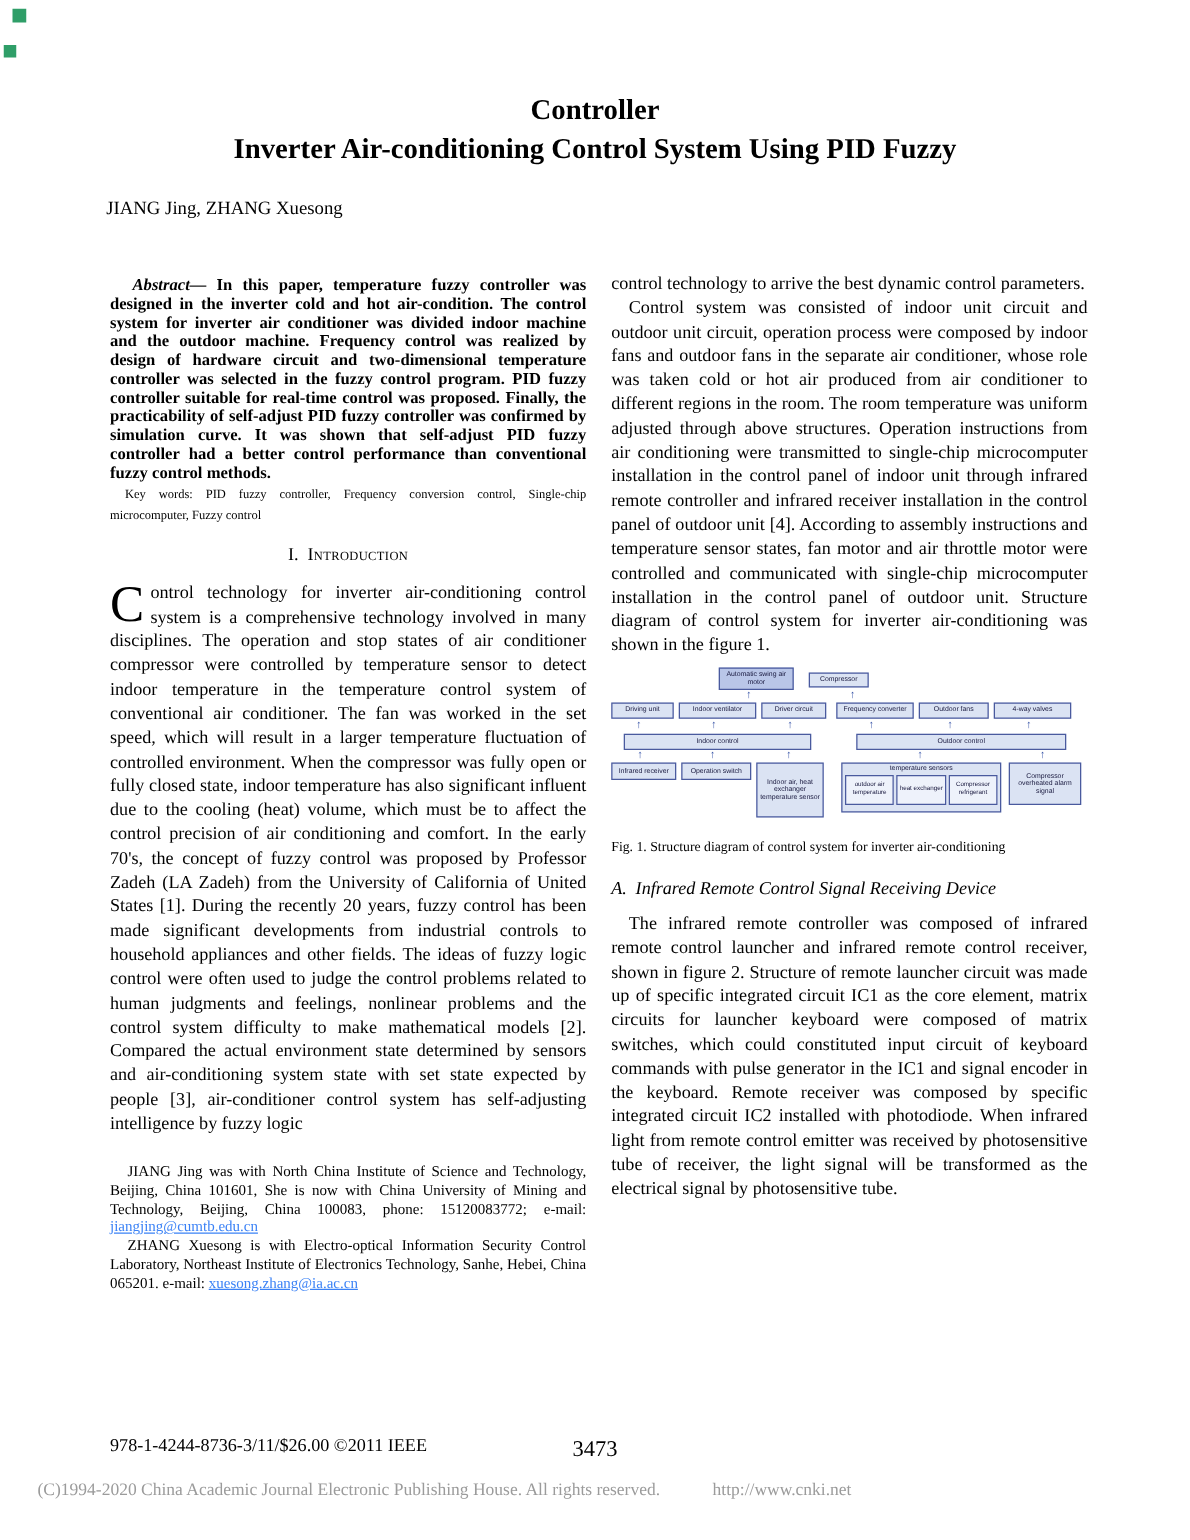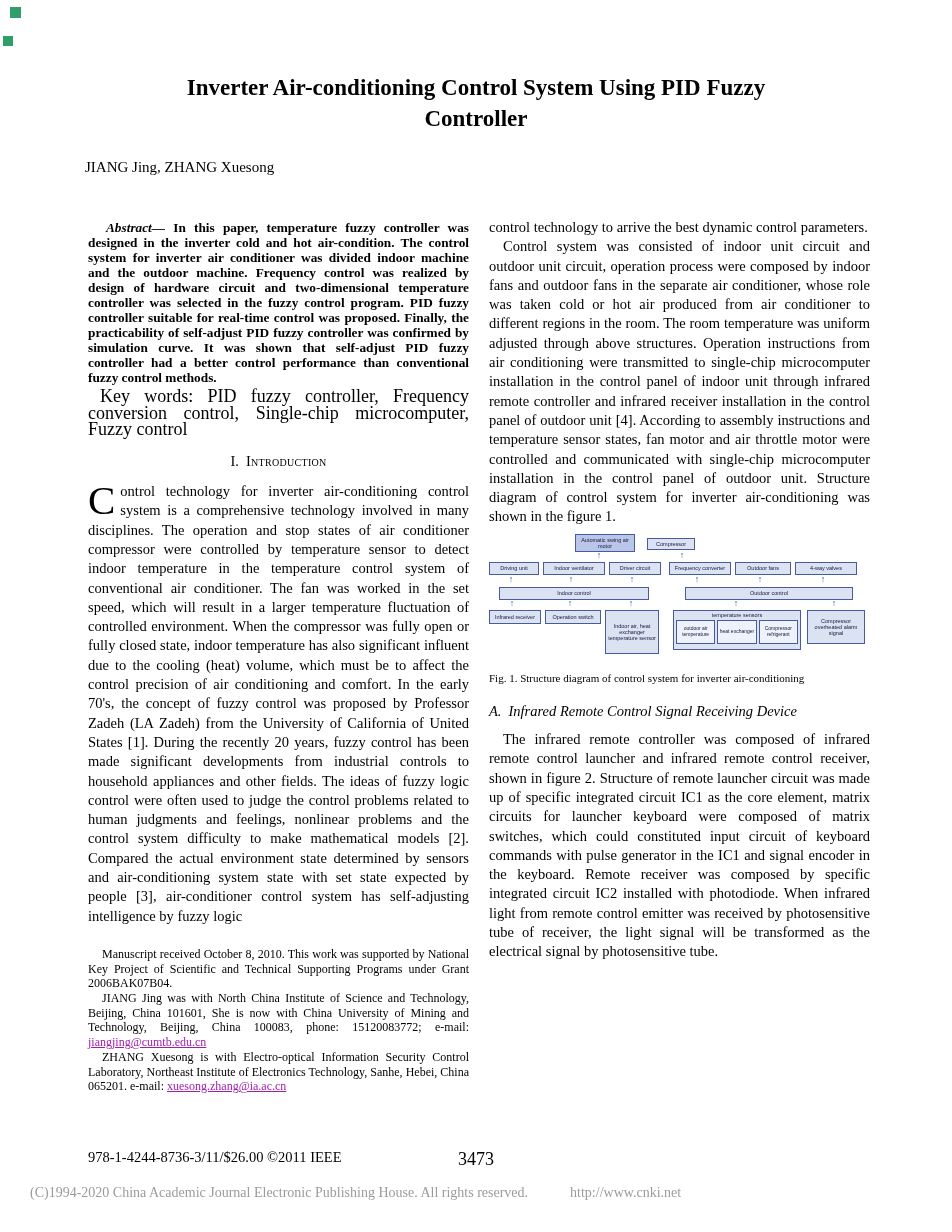--- a/index.html
+++ b/index.html
@@ -22,33 +22,33 @@
            font-size: 23px; font-weight: bold; line-height: 31px; }
   .title .tline { display: block; }
   .authors { position: absolute; top: 159px; left: 85px; width: 782px; text-align: left; font-size: 15px; }
 
   .col { position: absolute; width: 381px; text-align: justify; font-size: 14.5px; line-height: 19.3px; }
   .col-left { left: 88px; top: 220px; }
   .col-right { left: 489px; top: 218px; }
 
   .abstract { font-weight: bold; font-size: 13.3px; line-height: 15px; text-indent: 18px; }
   .ab-label { font-style: italic; }
-  .keywords { font-size: 18px; line-height: 16.6px; margin-top: 3px; text-indent: 12px; }
+  .keywords { font-size: 10px; line-height: 16.6px; margin-top: 3px; text-indent: 12px; }
 
   .sec-heading { font-weight: normal; font-size: 14.5px; text-align: center; margin: 14px 0 11px; }
   .sec-num { margin-right: 7px; }
   .sc { font-variant: small-caps; letter-spacing: 0.3px; }
 
   .body-p { margin: 0; }
   .body-p.indent { text-indent: 14px; }
   .dropcap { float: left; font-size: 41px; line-height: 33px; padding: 2px 5px 0 0; font-weight: normal; }
 
   .footnote { margin-top: 21px; font-size: 12px; line-height: 14.7px; }
   .footnote p { text-indent: 14px; }
-  a.email { color: #a21caf; text-decoration: underline; cursor: pointer; }
+  a.email { color: #3b82f6; text-decoration: underline; cursor: pointer; }
 
   .fig { position: relative; width: 378px; height: 132px; margin: 7px 0 5px;
          font-family: "Liberation Sans", sans-serif; }
   .blk { position: absolute; background: #dbe3f3; border: 1px solid #4a5a9e; color: #16163c;
          font-size: 5.5px; line-height: 1.12; display: flex; align-items: center; justify-content: center;
          text-align: center; padding: 1px; overflow: hidden; }
   .blk.dark { background: #b9c6e8; }
   .blk.group { flex-direction: column; justify-content: flex-start; padding: 1px 2px; }
   .grp-label { font-size: 5.5px; line-height: 1.1; }
   .grp-row { display: flex; gap: 2px; margin-top: 2px; width: 100%; height: 24px; }
@@ -67,35 +67,34 @@
 </style>
 </head>
 <body>
 
 <div class="page">
 
   <div class="artifact a1"></div>
   <div class="artifact a2"></div>
 
   <h1 class="title">
+    <span class="tline">Controller</span>
     <span class="tline">Inverter Air-conditioning Control System Using PID Fuzzy</span>
-    <span class="tline">Controller</span>
   </h1>
   <div class="authors">JIANG Jing, ZHANG Xuesong</div>
 
   <div class="col col-left">
     <p class="abstract"><span class="ab-label">Abstract—</span><span> In this paper, temperature fuzzy controller was designed in the inverter cold and hot air-condition. The control system for inverter air conditioner was divided indoor machine and the outdoor machine. Frequency control was realized by design of hardware circuit and two-dimensional temperature controller was selected in the fuzzy control program. PID fuzzy controller suitable for real-time control was proposed. Finally, the practicability of self-adjust PID fuzzy controller was confirmed by simulation curve. It was shown that self-adjust PID fuzzy controller had a better control performance than conventional fuzzy control methods.</span></p>
     <p class="keywords">Key words: PID fuzzy controller, Frequency conversion control, Single-chip microcomputer, Fuzzy control</p>
 
     <h2 class="sec-heading"><span class="sec-num">I.</span><span class="sc">Introduction</span></h2>
 
     <p class="body-p"><span class="dropcap">C</span><span>ontrol technology for inverter air-conditioning control system is a comprehensive technology involved in many disciplines. The operation and stop states of air conditioner compressor were controlled by temperature sensor to detect indoor temperature in the temperature control system of conventional air conditioner. The fan was worked in the set speed, which will result in a larger temperature fluctuation of controlled environment. When the compressor was fully open or fully closed state, indoor temperature has also significant influent due to the cooling (heat) volume, which must be to affect the control precision of air conditioning and comfort. In the early 70's, the concept of fuzzy control was proposed by Professor Zadeh (LA Zadeh) from the University of California of United States [1]. During the recently 20 years, fuzzy control has been made significant developments from industrial controls to household appliances and other fields. The ideas of fuzzy logic control were often used to judge the control problems related to human judgments and feelings, nonlinear problems and the control system difficulty to make mathematical models [2]. Compared the actual environment state determined by sensors and air-conditioning system state with set state expected by people [3], air-conditioner control system has self-adjusting intelligence by fuzzy logic</span></p>
 
     <div class="footnote">
-      <p>Manuscript received October 8, 2010. This work was supported by National Key Project of Scientific and Technical Supporting Programs under Grant 2006BAK07B04.</p>
       <p><span>JIANG Jing was with North China Institute of Science and Technology, Beijing, China 101601, She is now with China University of Mining and Technology, Beijing, China 100083, phone: 15120083772; e-mail:</span> <a class="email">jiangjing@cumtb.edu.cn</a></p>
       <p><span>ZHANG Xuesong is with Electro-optical Information Security Control Laboratory, Northeast Institute of Electronics Technology, Sanhe, Hebei, China 065201. e-mail:</span> <a class="email">xuesong.zhang@ia.ac.cn</a></p>
     </div>
   </div>
 
   <div class="col col-right">
     <p class="body-p">control technology to arrive the best dynamic control parameters.</p>
 
 
     <p class="body-p indent">Control system was consisted of indoor unit circuit and outdoor unit circuit, operation process were composed by indoor fans and outdoor fans in the separate air conditioner, whose role was taken cold or hot air produced from air conditioner to different regions in the room. The room temperature was uniform adjusted through above structures. Operation instructions from air conditioning were transmitted to single-chip microcomputer installation in the control panel of indoor unit through infrared remote controller and infrared receiver installation in the control panel of outdoor unit [4]. According to assembly instructions and temperature sensor states, fan motor and air throttle motor were controlled and communicated with single-chip microcomputer installation in the control panel of outdoor unit. Structure diagram of control system for inverter air-conditioning was shown in the figure 1.</p>

